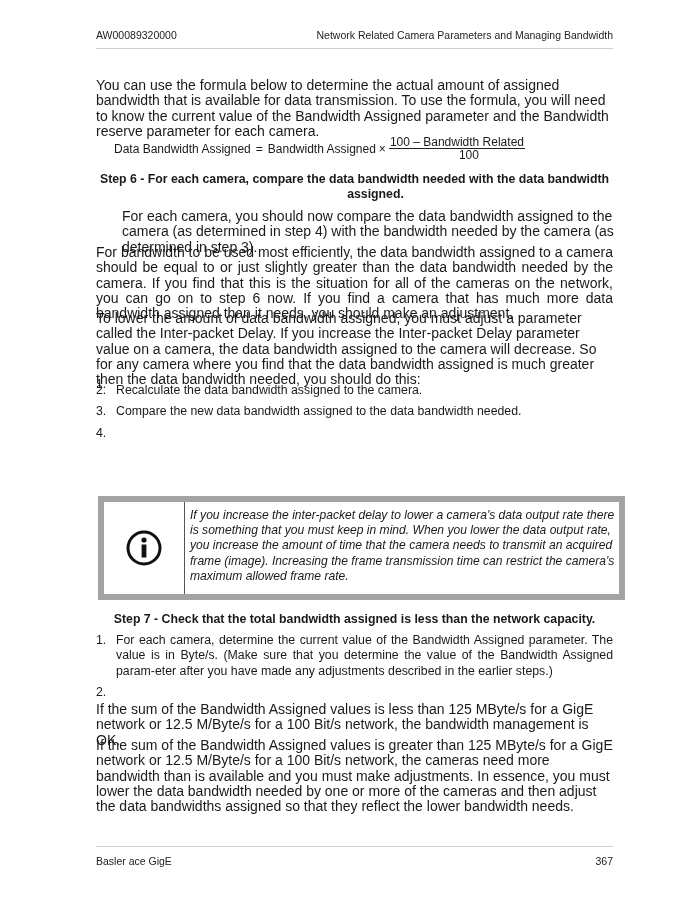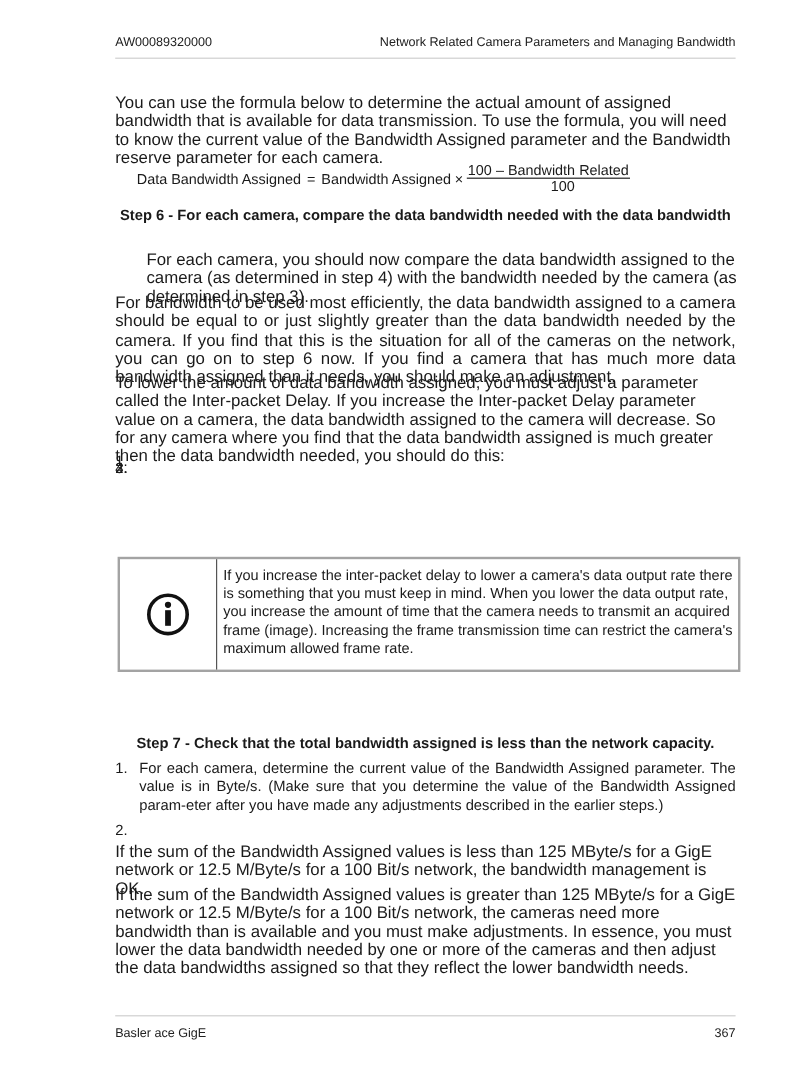--- a/index.html
+++ b/index.html
@@ -13,21 +13,21 @@
   .p { position: absolute; left: 0; width: 517px; font-size: 14px; line-height: 15.3px; margin: 0; }
   .formula { position: absolute; left: 18px; top: 136px; font-size: 12px; display: flex; align-items: center; }
   .frac { display: inline-flex; flex-direction: column; align-items: center; margin-left: 3px; }
   .frac .num { border-bottom: 1px solid #222; padding: 0 1px; line-height: 12px; }
   .frac .den { line-height: 12px; margin-left: 24px; }
   .step-h { position: absolute; left: 0; width: 517px; font-weight: bold; font-size: 12.3px; line-height: 15.3px; text-align: center; }
   .step-h .indent { display: block; padding-left: 42px; }
   .ol { position: absolute; left: 0; width: 517px; margin: 0; padding: 0; list-style: none; }
   .ol li { position: relative; padding-left: 20px; font-size: 12.3px; line-height: 15.3px; margin-bottom: 6px; }
   .ol li .n { position: absolute; left: 0; }
-  .note { position: absolute; left: 2px; top: 464px; width: 515px; height: 92px; border: 2px solid #a3a3a3; display: flex; }
+  .note { position: absolute; left: 2px; top: 496px; width: 515px; height: 92px; border: 6px solid #a3a3a3; display: flex; font-style: italic; }
   .note .icon-cell { width: 80px; border-right: 1px solid #555; display: flex; align-items: center; justify-content: center; }
   .note .text-cell { flex: 1; padding: 6px 4px 0 5px; font-size: 12.1px; line-height: 15.2px; }
   .footer { position: absolute; top: 855px; left: 0; width: 517px; font-size: 10.5px; color: #222; }
   .footer .left { position: absolute; left: 0; }
   .footer .right { position: absolute; right: 0; margin-left: 36px; }
   .justify { text-align: justify; }
 </style>
 </head>
 <body>
 
@@ -47,30 +47,31 @@
     <span>Bandwidth Assigned</span>
     <span style="margin-left:3px;">×</span>
     <span class="frac">
       <span class="num">100 – Bandwidth Related</span>
       <span class="den">100</span>
     </span>
   </div>
 
   <div class="step-h" style="top:172px;">
     <span>Step 6 - For each camera, compare the data bandwidth needed with the data bandwidth</span>
+    <span class="indent">assigned.</span>
   </div>
 
   <p class="p" style="top:209px;margin-left:26px;">For each camera, you should now compare the data bandwidth assigned to the camera (as determined in step 4) with the bandwidth needed by the camera (as determined in step 3).</p>
   <p class="p justify" style="top:245px;">For bandwidth to be used most efficiently, the data bandwidth assigned to a camera should be equal to or just slightly greater than the data bandwidth needed by the camera. If you find that this is the situation for all of the cameras on the network, you can go on to step 6 now. If you find a camera that has much more data bandwidth assigned than it needs, you should make an adjustment.</p>
   <p class="p" style="top:311px;">To lower the amount of data bandwidth assigned, you must adjust a parameter called the Inter-packet Delay. If you increase the Inter-packet Delay parameter value on a camera, the data bandwidth assigned to the camera will decrease. So for any camera where you find that the data bandwidth assigned is much greater then the data bandwidth needed, you should do this:</p>
 
   <ol class="ol" style="top:377px;">
     <li><span class="n">1.</span></li>
-    <li><span class="n">2.</span></li>
-    <li><span class="n">3.</span></li>
+    <li><span class="n">2.</span><span>Recalculate the data bandwidth assigned to the camera.</span></li>
+    <li><span class="n">3.</span><span>Compare the new data bandwidth assigned to the data bandwidth needed.</span></li>
     <li><span class="n">4.</span></li>
   </ol>
 
   <div class="note">
     <div class="icon-cell">
       <svg width="36" height="36" viewBox="0 0 36 36">
         <circle cx="18" cy="18" r="16" fill="none" stroke="#111" stroke-width="3"></circle>
         <circle cx="18" cy="10" r="2.6" fill="#111"></circle>
         <rect x="15.6" y="14.5" width="4.8" height="13" fill="#111"></rect>
       </svg>

